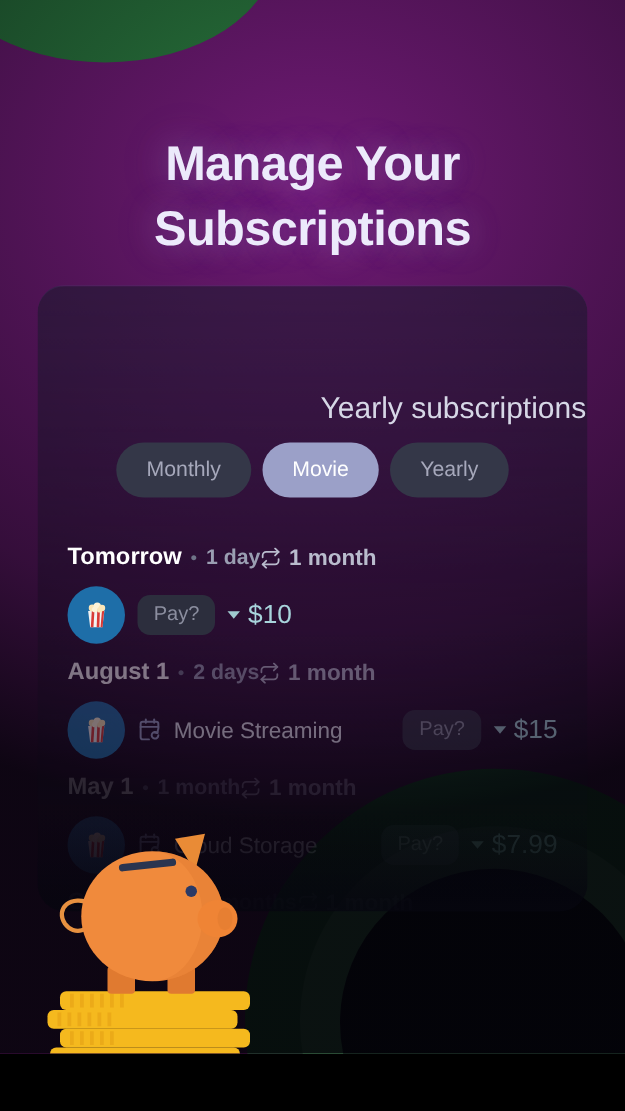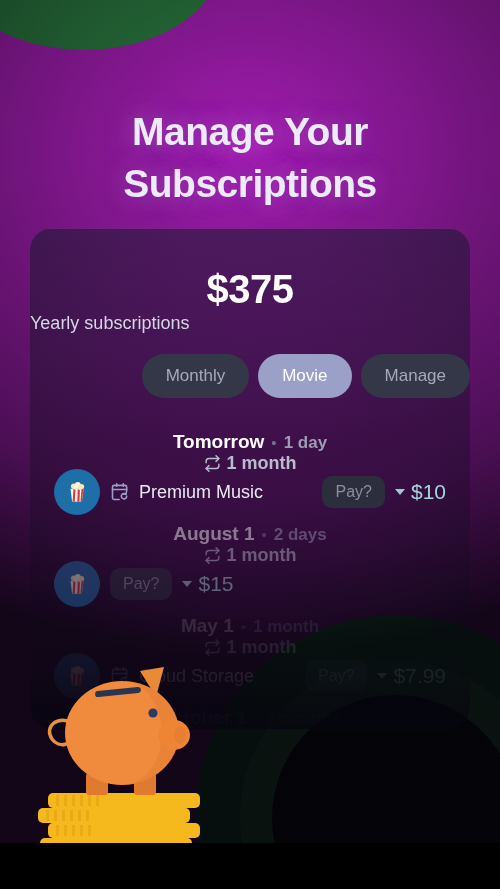--- a/index.html
+++ b/index.html
@@ -5,21 +5,21 @@
   html, body {
     margin: 0;
     padding: 0;
     background: #000;
   }
   .screen {
     position: relative;
     width: 500px;
     height: 843px;
     overflow: hidden;
-    background: #a21caf;
+    background: #701a75;
     font-family: "Liberation Sans", sans-serif;
     -webkit-font-smoothing: antialiased;
   }
 
   
   .bg-layer {
     position: absolute;
     inset: 0;
     overflow: hidden;
     z-index: 0;
@@ -111,35 +111,35 @@
     text-align: center;
     color: #ffffff;
     font-size: 40px;
     font-weight: bold;
     letter-spacing: -0.5px;
   }
   .amount-caption {
     position: absolute;
     top: 84px;
     left: 0;
-    right: 16px;
-    text-align: left;
+    right: 1px;
+    text-align: right;
     color: #d6d7e6;
-    font-size: 18px;
+    font-size: 24px;
     font-weight: 400;
   }
 
   
   .segmented {
     position: absolute;
     top: 125px;
     left: 0;
     right: 0;
     display: flex;
-    justify-content: flex-end;
+    justify-content: center;
     align-items: center;
     gap: 9px;
   }
   .seg-pill {
     height: 44px;
     padding: 0 24px;
     border-radius: 22px;
     display: flex;
     align-items: center;
     justify-content: center;
@@ -166,21 +166,20 @@
   .sub-group.f1 { opacity: 1; }
   .sub-group.f2 { opacity: 0.44; }
   .sub-group.f3 { opacity: 0.12; }
   .sub-group.f4 { opacity: 0.045; }
 
   .group-head {
     display: flex;
     align-items: center;
     height: 30px;
     padding: 0 6px;
-    flex-direction: column;
   }
   .group-head-left {
     display: flex;
     align-items: baseline;
     gap: 7px;
   }
   .group-date {
     color: #ffffff;
     font-size: 19px;
     font-weight: bold;
@@ -302,27 +301,26 @@
 
   <div class="content">
 
     <div class="page-title">
       <span class="line">Manage Your</span>
       <span class="line">Subscriptions</span>
     </div>
 
     <div class="card">
 
-      <div class="amount">$375</div>
       <div class="amount-caption">Yearly subscriptions</div>
 
       <div class="segmented">
         <button class="seg-pill">Monthly</button>
         <button class="seg-pill active">Movie</button>
-        <button class="seg-pill">Manage</button>
+        <button class="seg-pill">Yearly</button>
       </div>
 
       <div class="sub-list">
 
         <div class="sub-group f1">
           <div class="group-head">
             <div class="group-head-left">
               <span class="group-date">Tomorrow</span>
               <span class="group-dot">•</span>
               <span class="group-rel">1 day</span>
@@ -346,33 +344,20 @@
                 <path d="M11.6 12h2.6l-1 16h-2.6z" fill="#d93a36"></path>
                 <path d="M17 12h2.6l-.6 16h-2.6z" fill="#d93a36"></path>
                 <path d="M21.6 12h2.2l-1.6 16h-2z" fill="#d93a36"></path>
                 <circle cx="12" cy="9" r="3.4" fill="#fbe6b8"></circle>
                 <circle cx="17" cy="7.2" r="3.6" fill="#fdf3d8"></circle>
                 <circle cx="21.6" cy="9.2" r="3.2" fill="#fbe6b8"></circle>
                 <circle cx="14.6" cy="10.6" r="2.8" fill="#fdf3d8"></circle>
                 <circle cx="19.4" cy="11" r="2.6" fill="#fbe6b8"></circle>
               </svg>
             </div>
-            <div class="sub-mid">
-              <span>
-                <svg class="icon-svg" width="20" height="20" viewBox="0 0 24 24" fill="none" stroke="#9ba0c8" stroke-width="1.9" stroke-linecap="round" stroke-linejoin="round">
-                  <path d="M20 11V6a2 2 0 0 0-2-2H5a2 2 0 0 0-2 2v13a2 2 0 0 0 2 2h6"></path>
-                  <line x1="3" y1="9" x2="20" y2="9"></line>
-                  <line x1="8" y1="2" x2="8" y2="5"></line>
-                  <line x1="16" y1="2" x2="16" y2="5"></line>
-                  <path d="M20 17a3.2 3.2 0 1 1-1-2.3"></path>
-                  <polyline points="19.6 12 19.2 14.9 16.4 14.5"></polyline>
-                </svg>
-              </span>
-              <span class="sub-name">Premium Music</span>
-            </div>
             <button class="pay-chip">Pay?</button>
             <div class="price-wrap">
               <span class="caret"></span>
               <span class="price">$10</span>
             </div>
           </div>
         </div>
 
         <div class="sub-group f2">
           <div class="group-head">
@@ -399,20 +384,33 @@
                 <path d="M8 12h16l-2 16H10z" fill="#f2f2f2"></path>
                 <path d="M11.6 12h2.6l-1 16h-2.6z" fill="#d93a36"></path>
                 <path d="M17 12h2.6l-.6 16h-2.6z" fill="#d93a36"></path>
                 <path d="M21.6 12h2.2l-1.6 16h-2z" fill="#d93a36"></path>
                 <circle cx="12" cy="9" r="3.4" fill="#fbe6b8"></circle>
                 <circle cx="17" cy="7.2" r="3.6" fill="#fdf3d8"></circle>
                 <circle cx="21.6" cy="9.2" r="3.2" fill="#fbe6b8"></circle>
                 <circle cx="14.6" cy="10.6" r="2.8" fill="#fdf3d8"></circle>
                 <circle cx="19.4" cy="11" r="2.6" fill="#fbe6b8"></circle>
               </svg>
+            </div>
+            <div class="sub-mid">
+              <span>
+                <svg class="icon-svg" width="20" height="20" viewBox="0 0 24 24" fill="none" stroke="#9ba0c8" stroke-width="1.9" stroke-linecap="round" stroke-linejoin="round">
+                  <path d="M20 11V6a2 2 0 0 0-2-2H5a2 2 0 0 0-2 2v13a2 2 0 0 0 2 2h6"></path>
+                  <line x1="3" y1="9" x2="20" y2="9"></line>
+                  <line x1="8" y1="2" x2="8" y2="5"></line>
+                  <line x1="16" y1="2" x2="16" y2="5"></line>
+                  <path d="M20 17a3.2 3.2 0 1 1-1-2.3"></path>
+                  <polyline points="19.6 12 19.2 14.9 16.4 14.5"></polyline>
+                </svg>
+              </span>
+              <span class="sub-name">Movie Streaming</span>
             </div>
             <button class="pay-chip">Pay?</button>
             <div class="price-wrap">
               <span class="caret"></span>
               <span class="price">$15</span>
             </div>
           </div>
         </div>
 
         <div class="sub-group f3">

